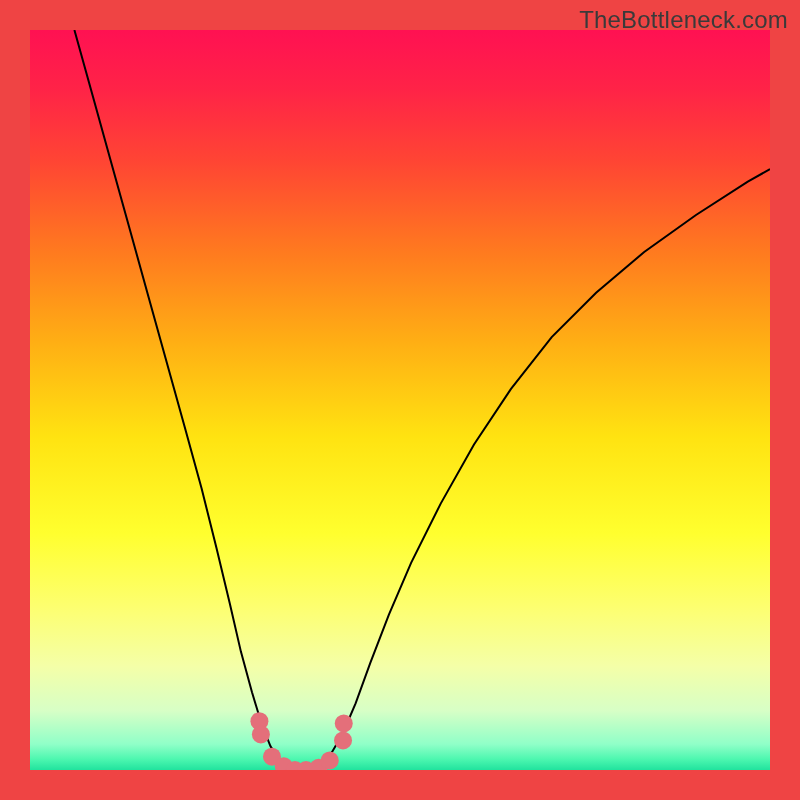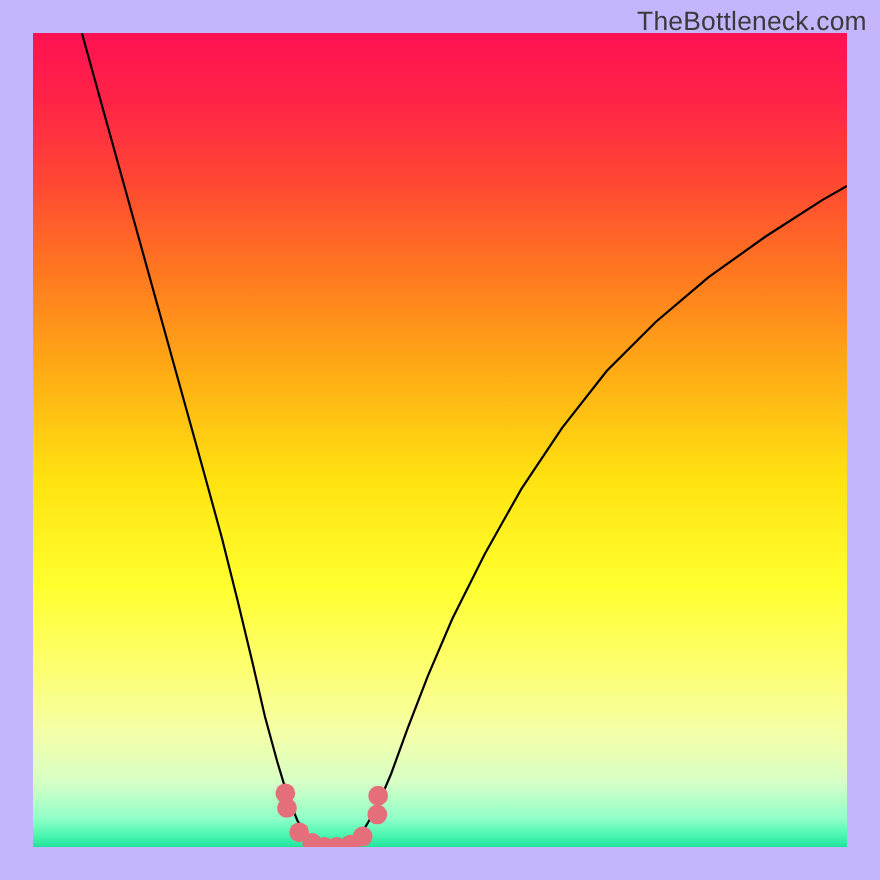--- a/index.html
+++ b/index.html
@@ -8,21 +8,21 @@
     width: 800px;
     height: 800px;
     overflow: hidden;
     background: #000;
     font-family: Arial, Helvetica, sans-serif;
   }
   .frame {
     position: relative;
     width: 800px;
     height: 800px;
-    background: #c4b5fd;
+    background: #ef4444;
   }
   .watermark {
     position: absolute;
     top: 6px;
     right: 12px;
     color: #3a3a3a;
     font-size: 24px;
     font-weight: 500;
     letter-spacing: 0.2px;
     z-index: 5;

